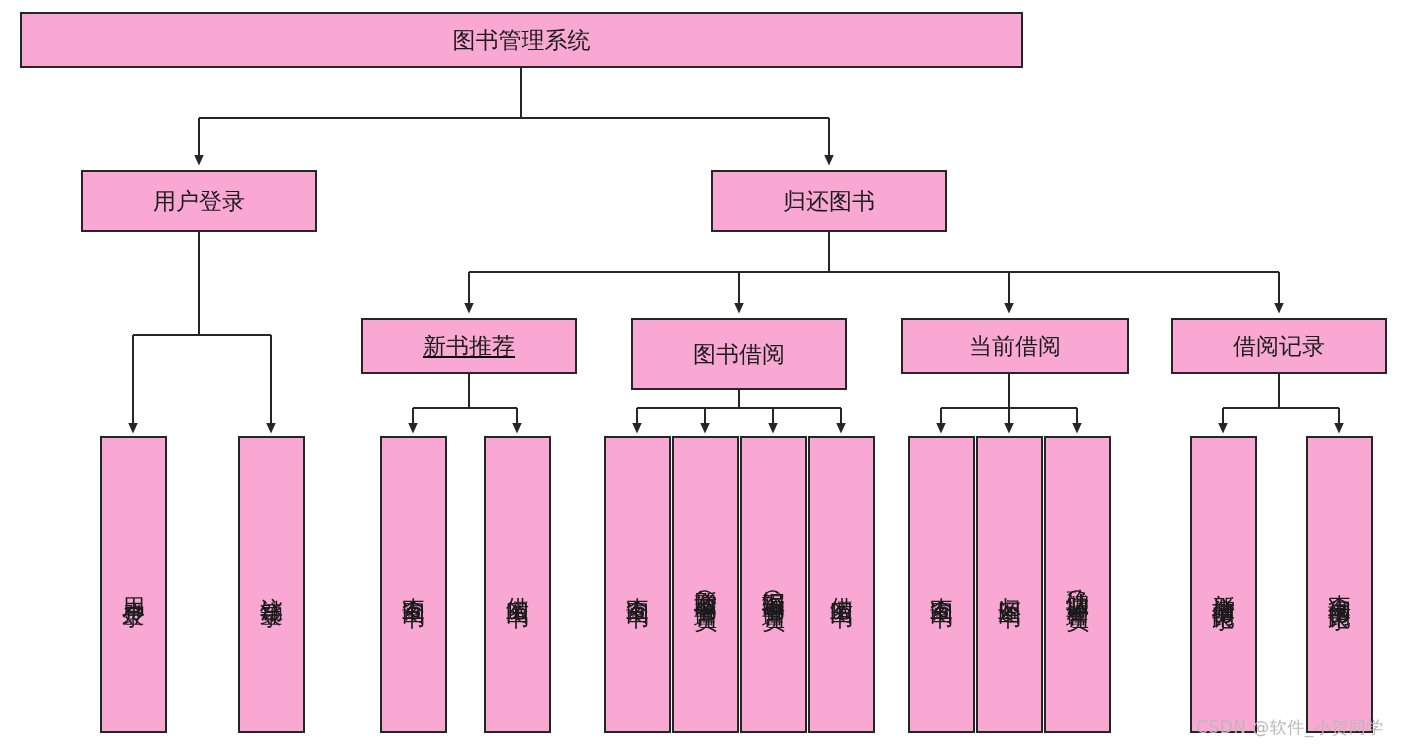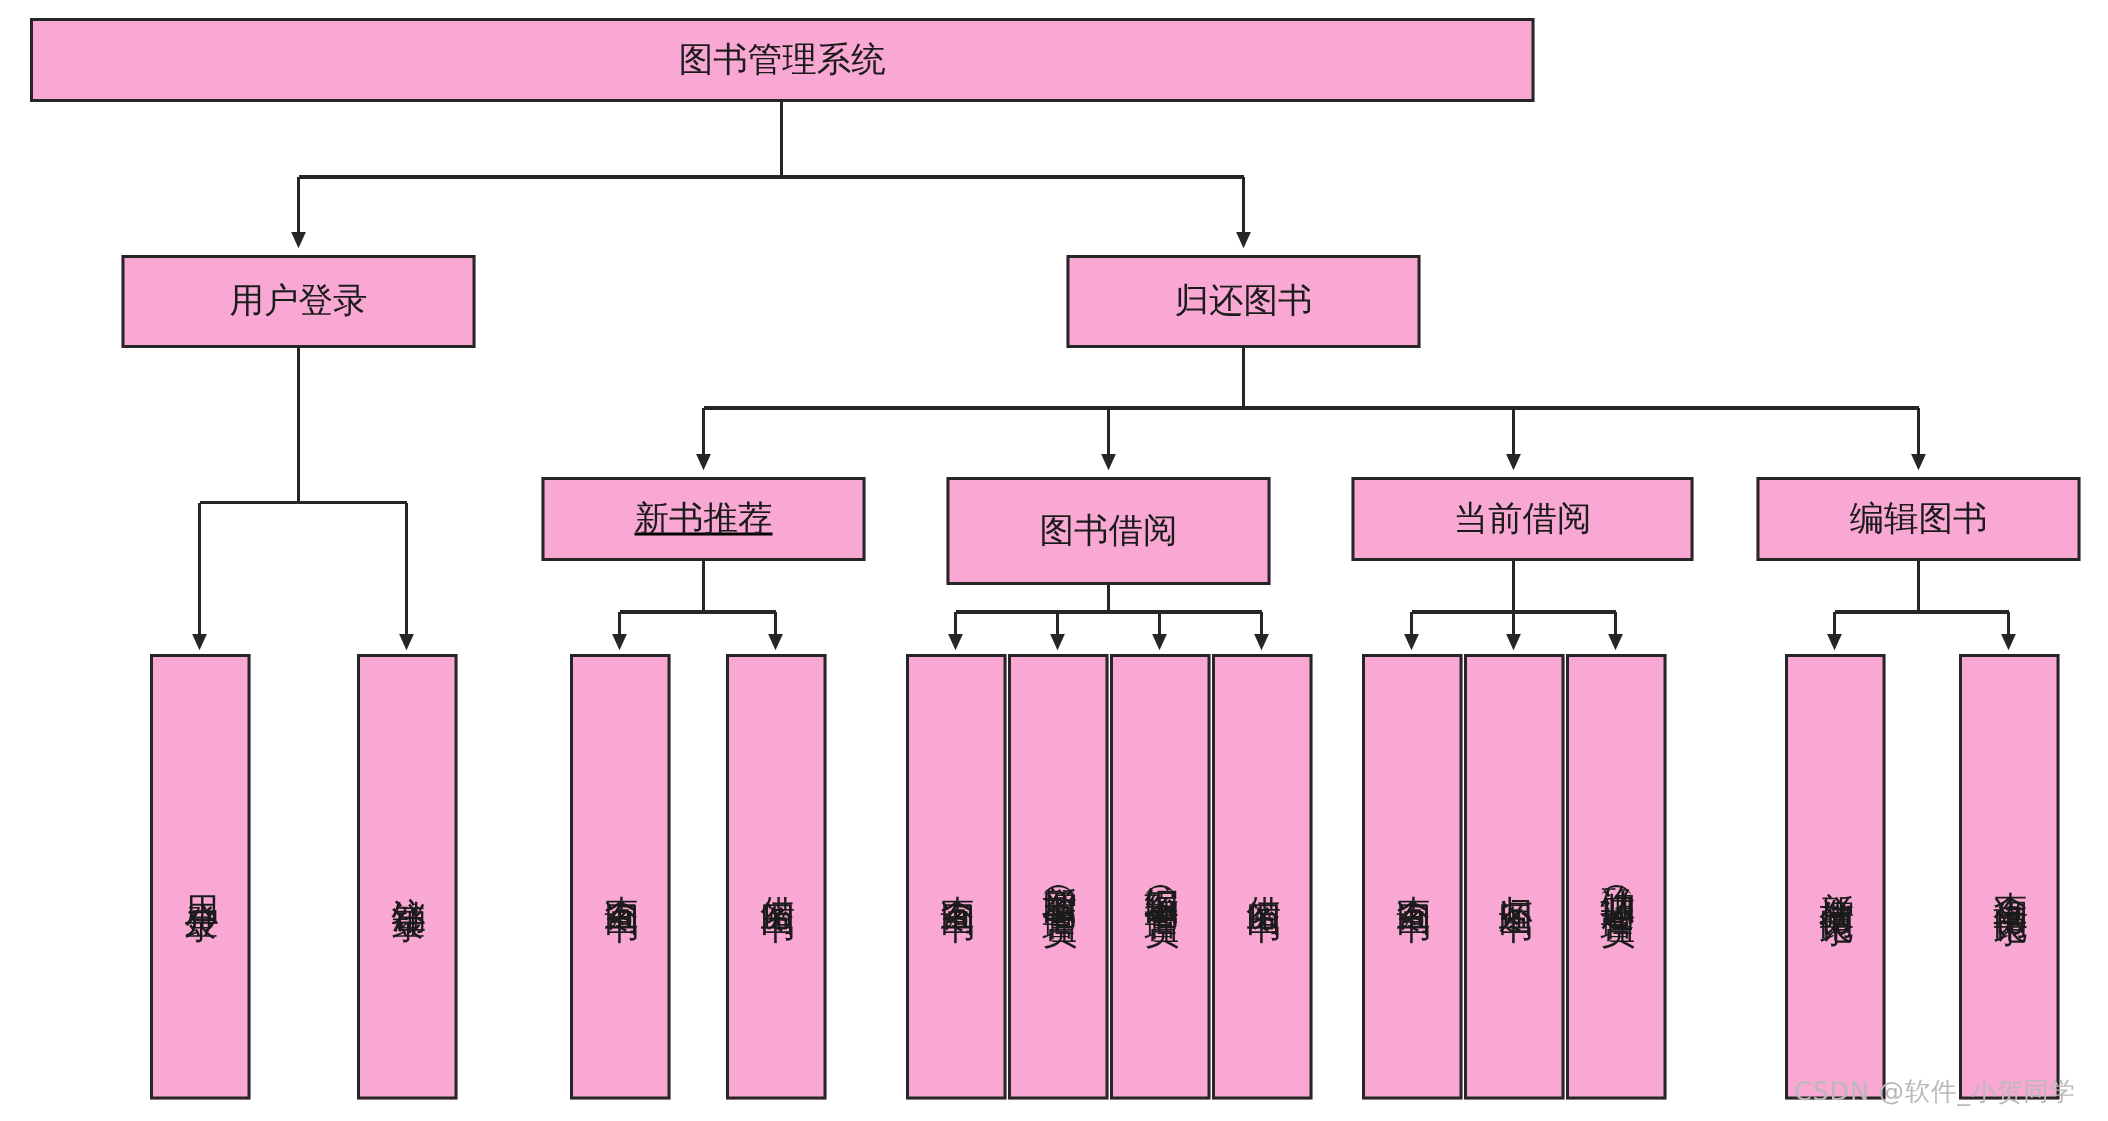--- a/index.html
+++ b/index.html
@@ -138,21 +138,21 @@
   <div class="node horiz" style="left:361px; top:318px; width:216px; height:56px;text-decoration:underline;">
     <span class="label">新书推荐</span>
   </div>
   <div class="node horiz" style="left:631px; top:318px; width:216px; height:72px;">
     <span class="label">图书借阅</span>
   </div>
   <div class="node horiz" style="left:901px; top:318px; width:228px; height:56px;">
     <span class="label">当前借阅</span>
   </div>
   <div class="node horiz" style="left:1171px; top:318px; width:216px; height:56px;">
-    <span class="label">编辑图书</span>
+    <span class="label">借阅记录</span>
   </div>
 
   <div class="node vert" style="left:100px; top:436px; width:67px; height:297px;">
     <span class="label">用户登录</span>
   </div>
   <div class="node vert" style="left:238px; top:436px; width:67px; height:297px;">
     <span class="label">注销登录</span>
   </div>
 
   <div class="node vert" style="left:380px; top:436px; width:67px; height:297px;">

